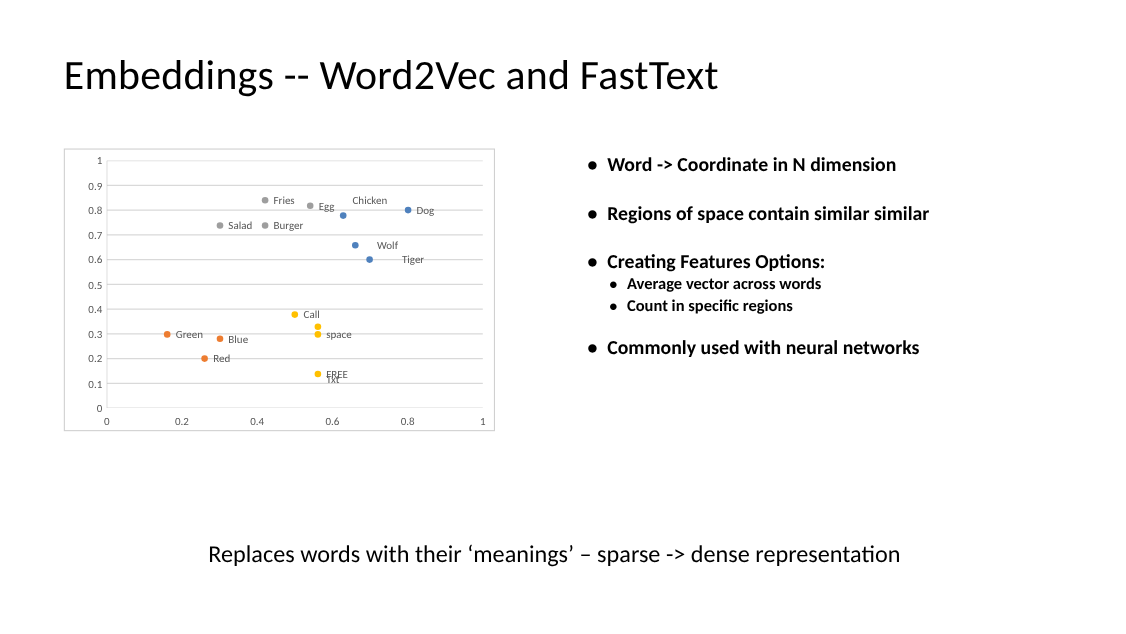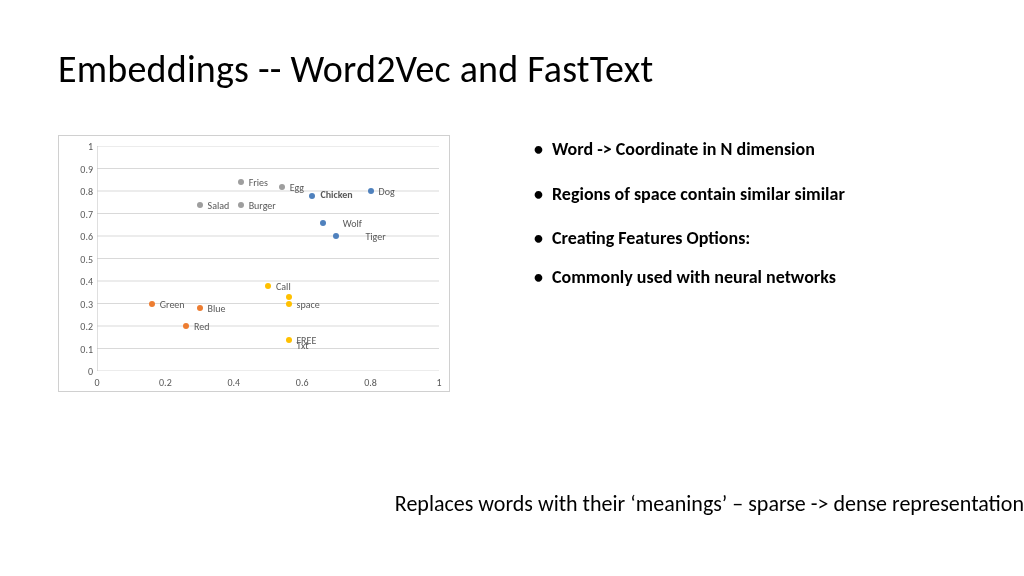--- a/index.html
+++ b/index.html
@@ -121,23 +121,23 @@
   .sub li::before {
     content: "•";
     position: absolute;
     left: 2px;
     top: 0;
     font-size: 14px;
   }
   .footer {
     position: absolute;
     left: 0;
-    right: 0;
+    right: 16px;
     top: 490px;
-    text-align: right;
+    text-align: center;
     font-size: 22px;
   }
 </style>
 </head>
 <body>
 
 <div class="slide">
 
   <div class="title">Embeddings -- Word2Vec and FastText</div>
 
@@ -161,21 +161,21 @@
         </svg>
         <div class="point" style="left: 143.64px; top: 36px; background: rgb(158, 158, 158);"></div>
         <div class="plabel" style="left: 151.64px; top: 36px;">Fries</div>
         <div class="point" style="left: 184.68px; top: 40.5px; background: rgb(158, 158, 158);"></div>
         <div class="plabel" style="left: 192.68px; top: 40.5px;">Egg</div>
         <div class="point" style="left: 102.6px; top: 58.5px; background: rgb(158, 158, 158);"></div>
         <div class="plabel" style="left: 110.6px; top: 58.5px;">Salad</div>
         <div class="point" style="left: 143.64px; top: 58.5px; background: rgb(158, 158, 158);"></div>
         <div class="plabel" style="left: 151.64px; top: 58.5px;">Burger</div>
         <div class="point" style="left: 215.46px; top: 49.5px; background: rgb(79, 129, 189);"></div>
-        <div class="plabel" style="left: 223.46px; top: 48px; font-weight: bold;">Chicken</div>
+        <div class="plabel" style="left: 223.46px; top: 36px;">Chicken</div>
         <div class="point" style="left: 273.6px; top: 45px; background: rgb(79, 129, 189);"></div>
         <div class="plabel" style="left: 281.6px; top: 45px;">Dog</div>
         <div class="point" style="left: 225.72px; top: 76.5px; background: rgb(79, 129, 189);"></div>
         <div class="plabel" style="left: 233.72px; top: 76.5px; margin-left: 12px;">Wolf</div>
         <div class="point" style="left: 239.4px; top: 90px; background: rgb(79, 129, 189);"></div>
         <div class="plabel" style="left: 247.4px; top: 90px; margin-left: 21px;">Tiger</div>
         <div class="point" style="left: 54.72px; top: 157.5px; background: rgb(237, 125, 49);"></div>
         <div class="plabel" style="left: 62.72px; top: 157.5px;">Green</div>
         <div class="point" style="left: 102.6px; top: 162px; background: rgb(237, 125, 49);"></div>
         <div class="plabel" style="left: 110.6px; top: 162px;">Blue</div>
@@ -208,20 +208,24 @@
       <div class="xtick" style="left: 311.6px;">0.8</div>
       <div class="xtick" style="left: 380px;">1</div>
     </div>
 
   <div class="bullets">
     <ul>
       <li class="top"><span>Word -&gt; Coordinate in N dimension</span></li>
       <li class="top"><span>Regions of space contain similar similar</span></li>
       <li class="top tight">
         <span>Creating Features Options:</span>
+        <ul class="sub">
+          <li><span>Average vector across words</span></li>
+          <li><span>Count in specific regions</span></li>
+        </ul>
       </li>
       <li class="top" style="margin-top:16px"><span>Commonly used with neural networks</span></li>
     </ul>
   </div>
 
   <div class="footer">Replaces words with their ‘meanings’ – sparse -&gt; dense representation</div>
 
 </div>
 
 </body></html>

